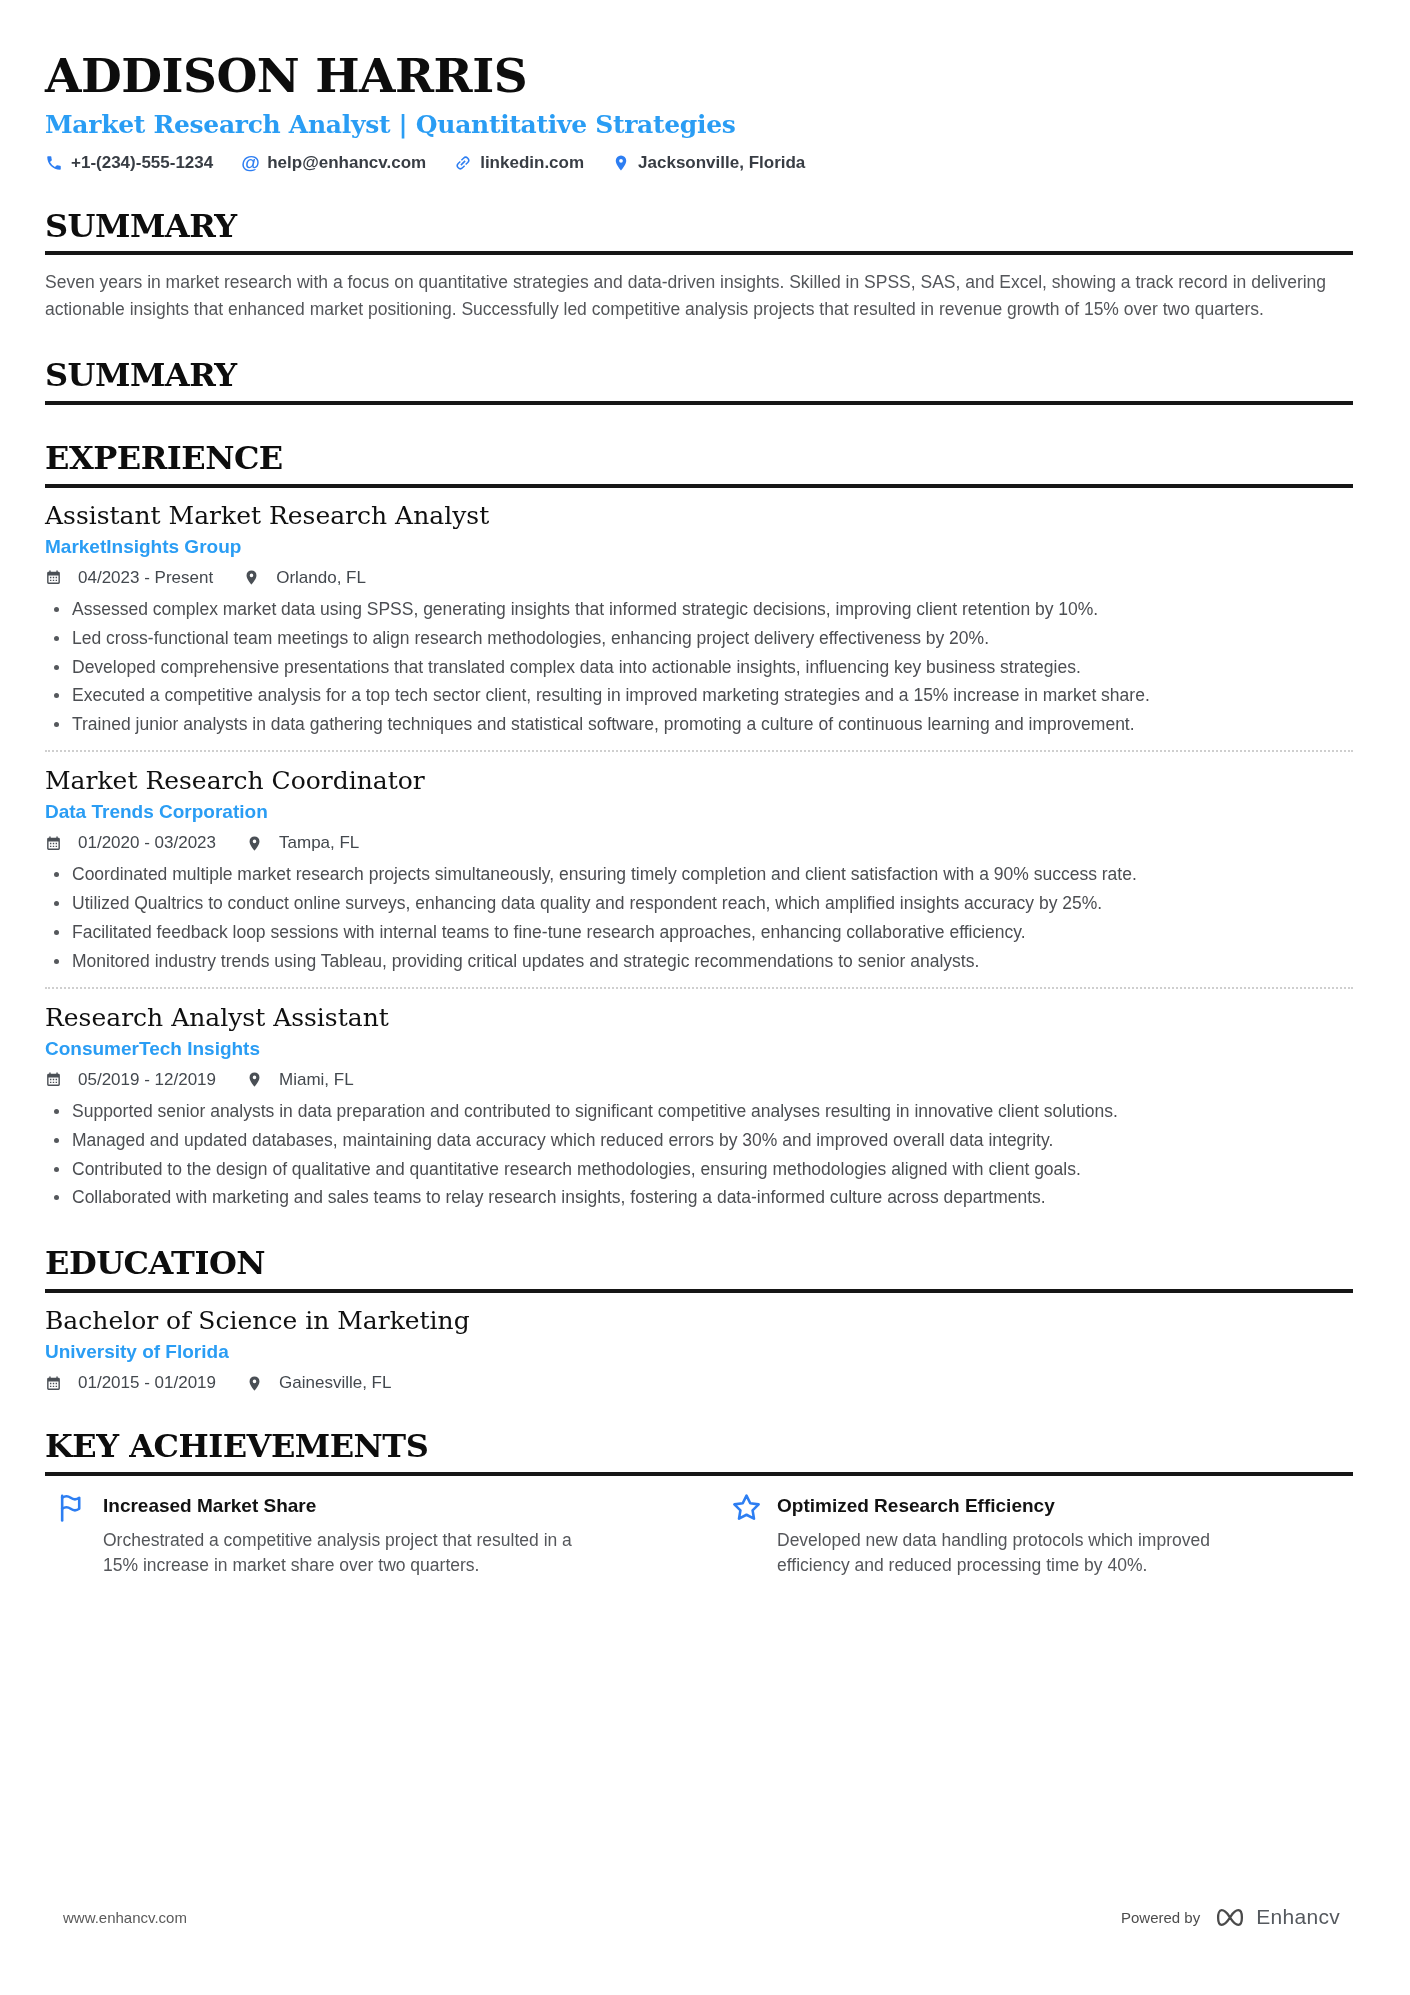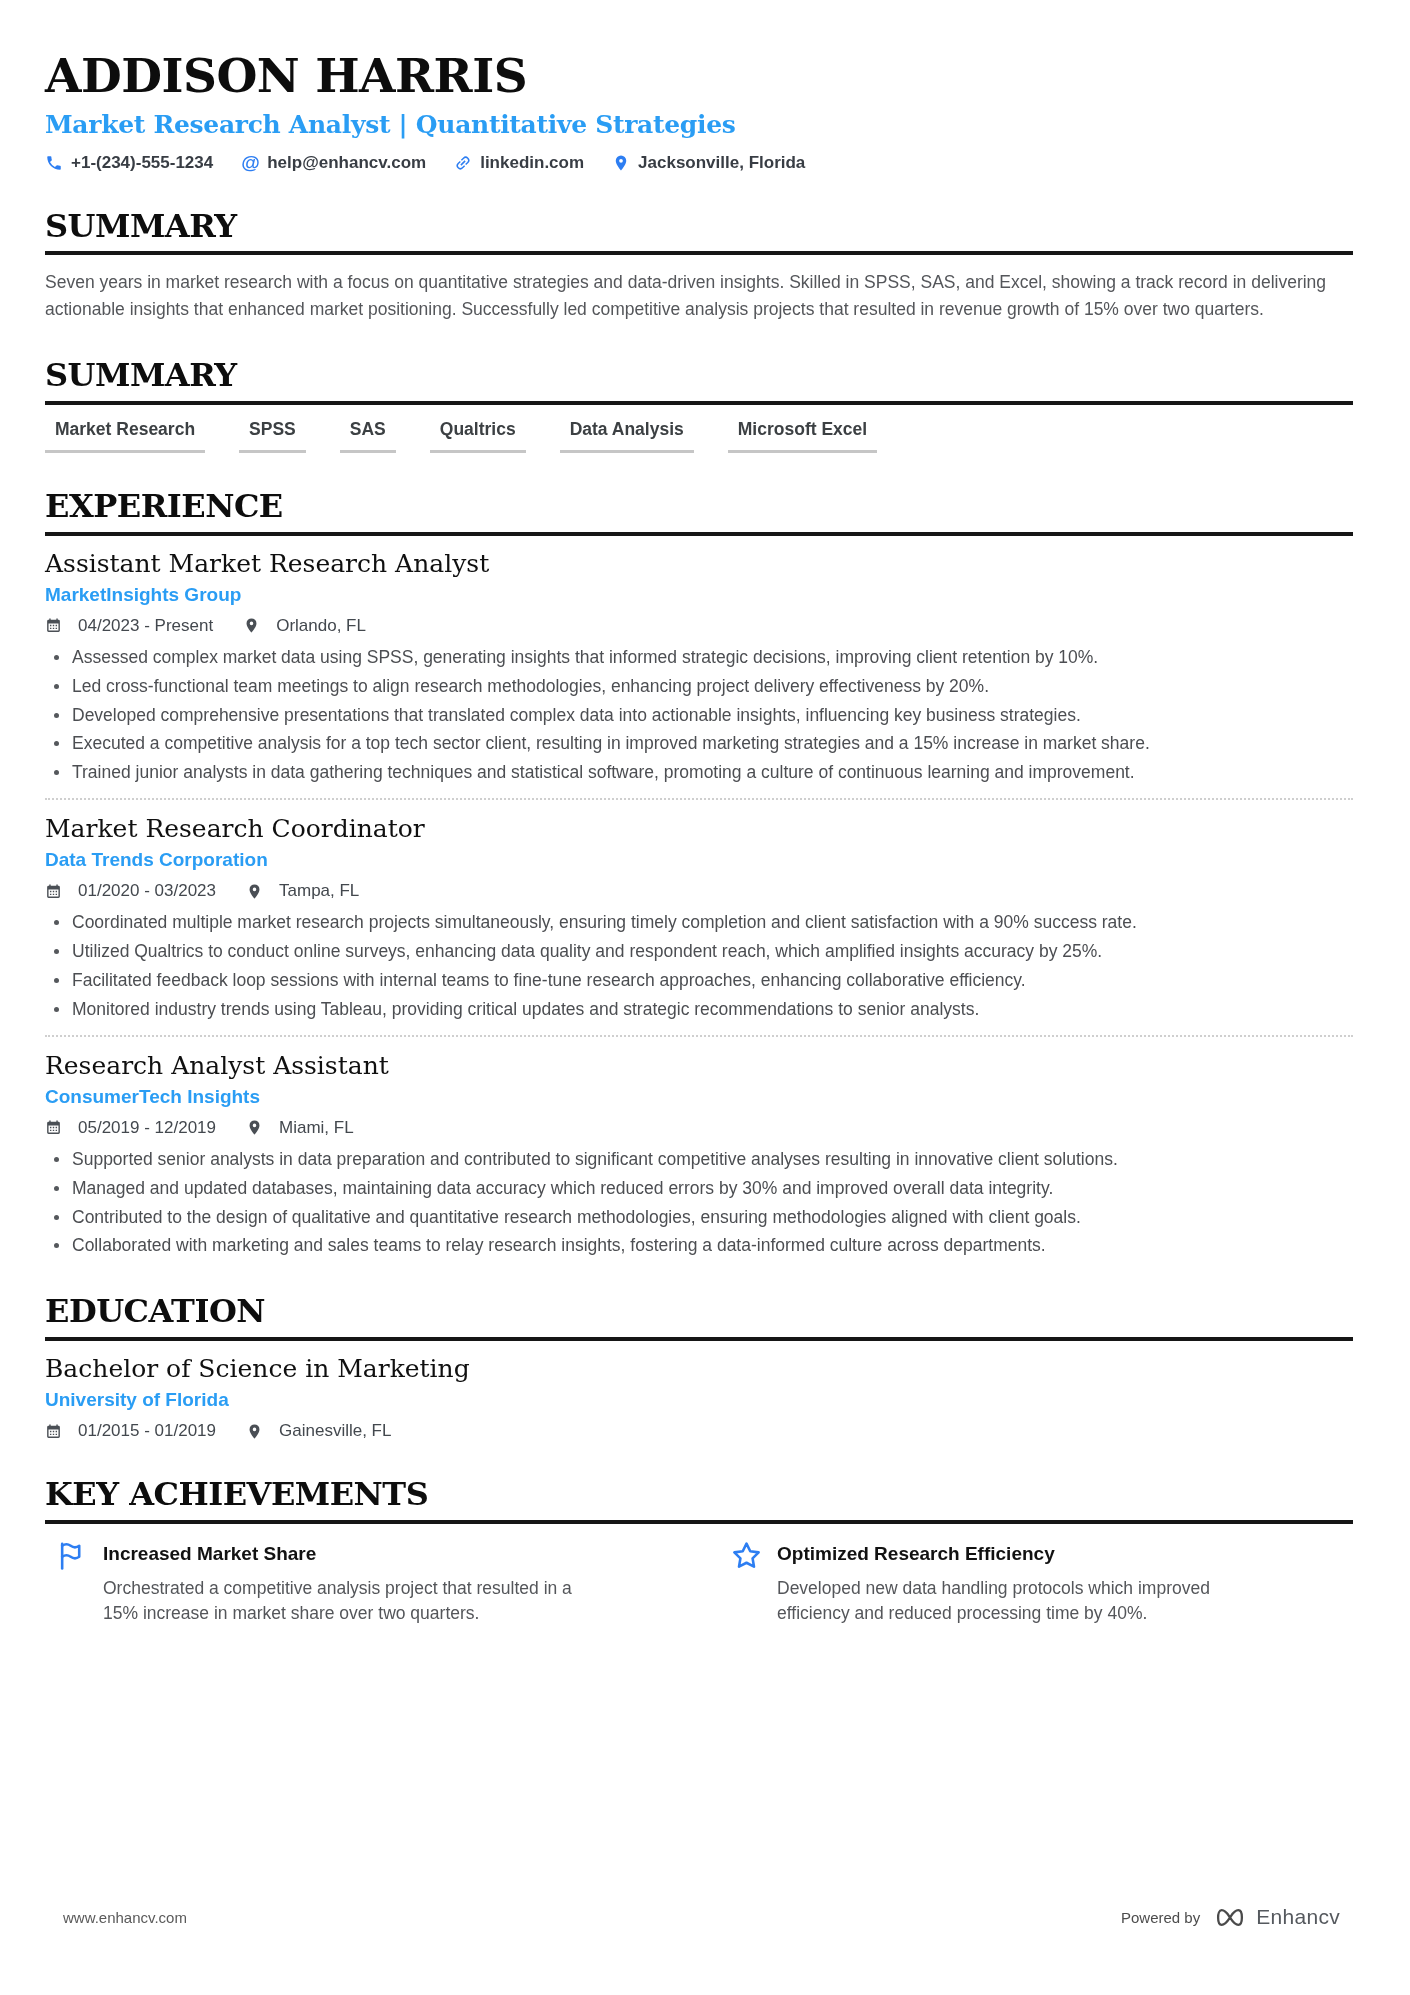--- a/index.html
+++ b/index.html
@@ -136,34 +136,20 @@
 
   <section class="section">
     <h3 class="section-heading">SUMMARY</h3>
     <div class="section-body">
       <p class="summary-text">Seven years in market research with a focus on quantitative strategies and data-driven insights. Skilled in SPSS, SAS, and Excel, showing a track record in delivering actionable insights that enhanced market positioning. Successfully led competitive analysis projects that resulted in revenue growth of 15% over two quarters.</p>
     </div>
   </section>
 
   <section class="section">
     <h3 class="section-heading">SUMMARY</h3>
-    <div class="skills-row">
-
-        <span class="skill">Market Research</span>
-
-        <span class="skill">SPSS</span>
-
-        <span class="skill">SAS</span>
-
-        <span class="skill">Qualtrics</span>
-
-        <span class="skill">Data Analysis</span>
-
-        <span class="skill">Microsoft Excel</span>
-      </div>
   </section>
 
   <section class="section">
     <h3 class="section-heading">EXPERIENCE</h3>
 
     <article class="job">
       <div class="job-title">Assistant Market Research Analyst</div>
       <div class="company">MarketInsights Group</div>
       <div class="meta-row">
         <span class="meta-item">

